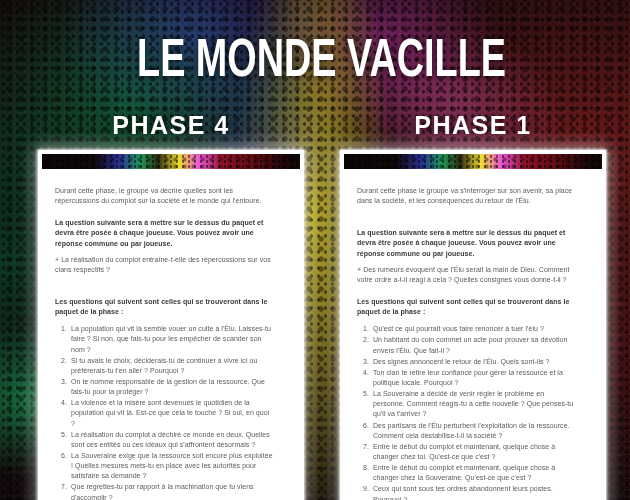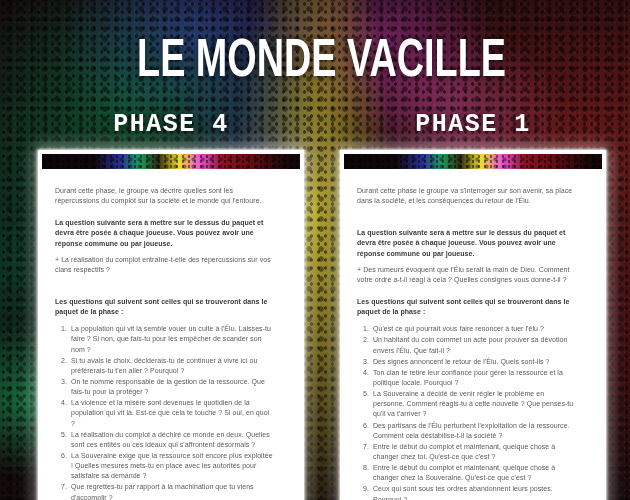--- a/index.html
+++ b/index.html
@@ -34,21 +34,21 @@
     letter-spacing:0px;transform:scaleX(0.70);transform-origin:center;
     text-shadow:0 0 10px rgba(0,0,0,0.55);white-space:nowrap;
   }
   .columns{
     position:absolute;top:108px;left:0;right:0;z-index:2;
     display:flex;justify-content:center;gap:36px;
   }
   .column{width:266px;display:flex;flex-direction:column;align-items:center;}
   .phase-label{
     color:#fff;font-weight:bold;font-size:25px;line-height:34px;letter-spacing:1.5px;
-    margin:0 0 8px 0;text-shadow:0 0 8px rgba(0,0,0,0.6);font-family:Liberation Mono, monospace;
+    margin:0 0 8px 0;text-shadow:0 0 8px rgba(0,0,0,0.6);
   }
   .card{
     width:266px;height:380px;background:#fff;box-sizing:border-box;padding:4px;
     box-shadow:0 0 16px 4px rgba(255,255,255,0.45), 0 0 3px 1px rgba(255,255,255,0.9);
     border-radius:1px;
   }
   .card-strip{
     height:15px;
     background:
       radial-gradient(circle, rgba(0,0,0,0.5) 28%, rgba(0,0,0,0) 38%) 0 0 / 6px 5px,

